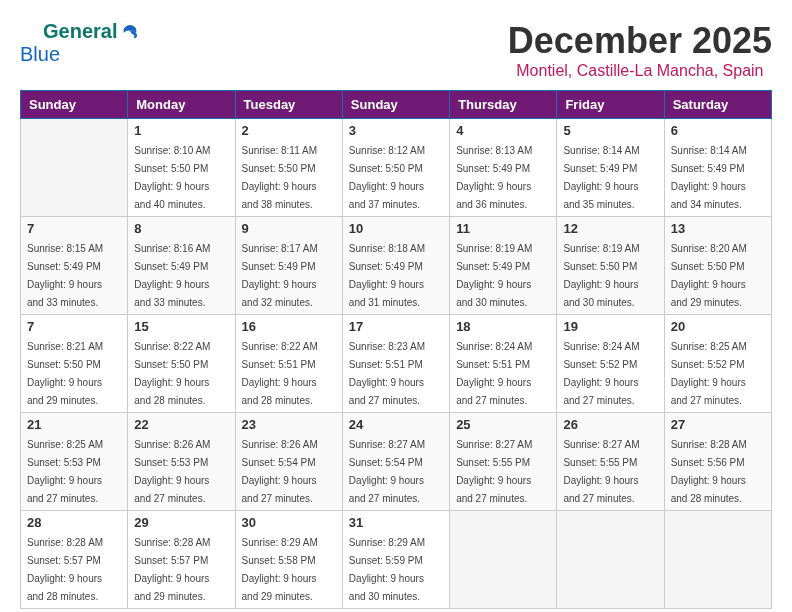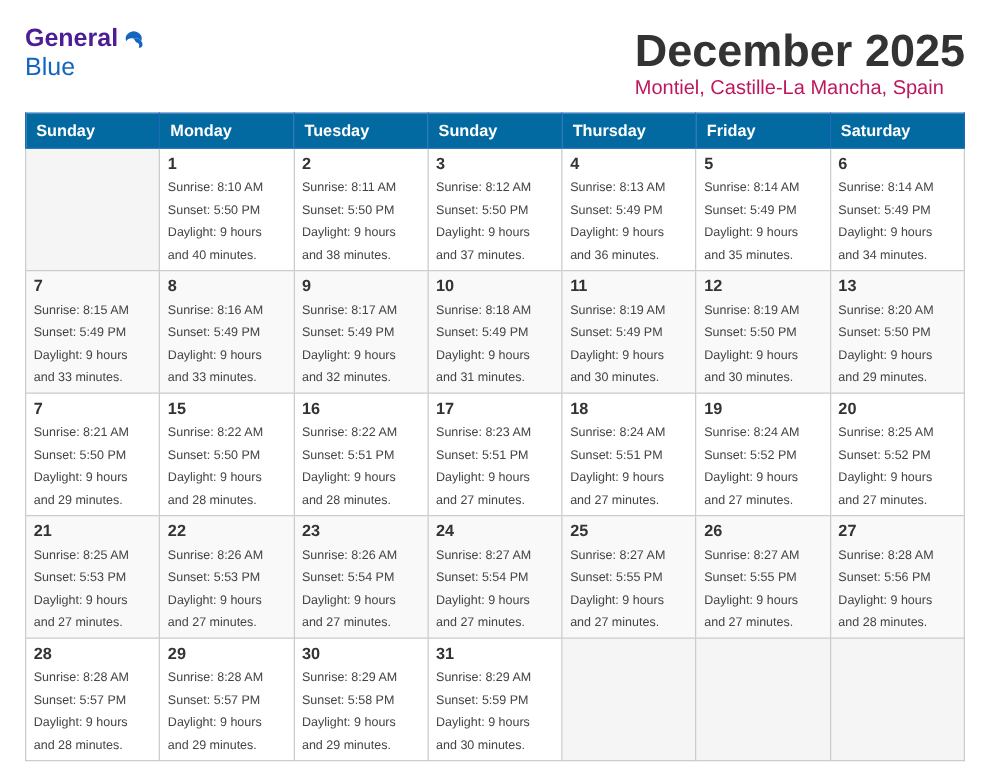--- a/index.html
+++ b/index.html
@@ -15,38 +15,38 @@
       justify-content: space-between;
       align-items: flex-start;
       margin-bottom: 10px;
     }
     .logo {
       display: flex;
       flex-direction: column;
       align-items: flex-start;
     }
     .title-block {
-      text-align: left;
+      text-align: center;
     }
     .month-year {
       font-size: 36px;
       font-weight: bold;
       color: #333;
     }
     .location {
       font-size: 16px;
       color: #be185d;
     }
     .calendar {
       width: 100%;
       border-collapse: collapse;
       border: 1px solid #ccc;
     }
     .calendar th {
-      background-color: #0369a1;
+      background-color: #701a75;
       color: #fff;
       text-align: left;
       padding: 6px 8px;
       font-size: 13px;
       border: 1px solid #1a6bb5;
     }
     .calendar td {
       vertical-align: top;
       padding: 4px 6px;
       border: 1px solid #ccc;
@@ -69,21 +69,22 @@
       font-size: 10px;
       color: #444;
       line-height: 1.4;
     }
     .empty-cell {
       background: #f5f5f5 !important;
     }
     .logo-text-general {
       font-size: 20px;
       font-weight: bold;
-      color: #4c1d95;
+      color: #0f766e;
+      margin-left: 23px;
     }
     .logo-text-blue {
       font-size: 20px;
       font-weight: normal;
       color: #1565c0;
     }
     .logo-top {
       display: flex;
       align-items: center;
     }

